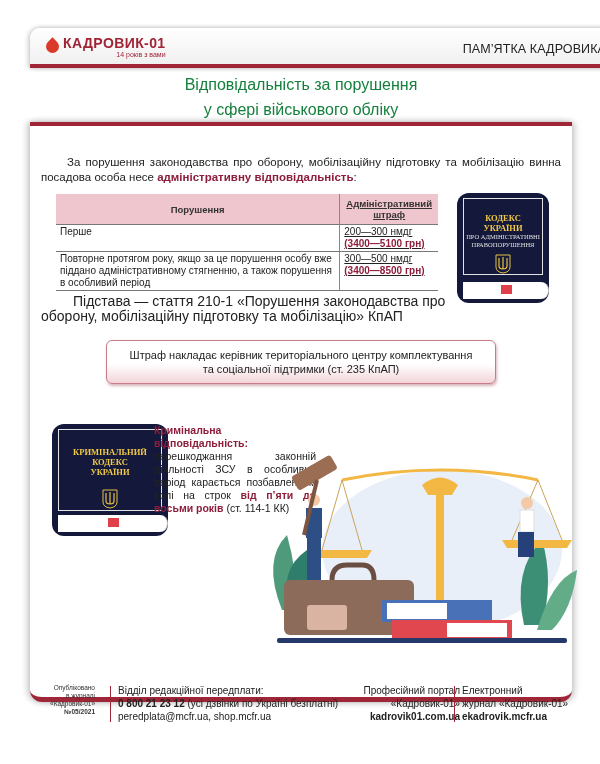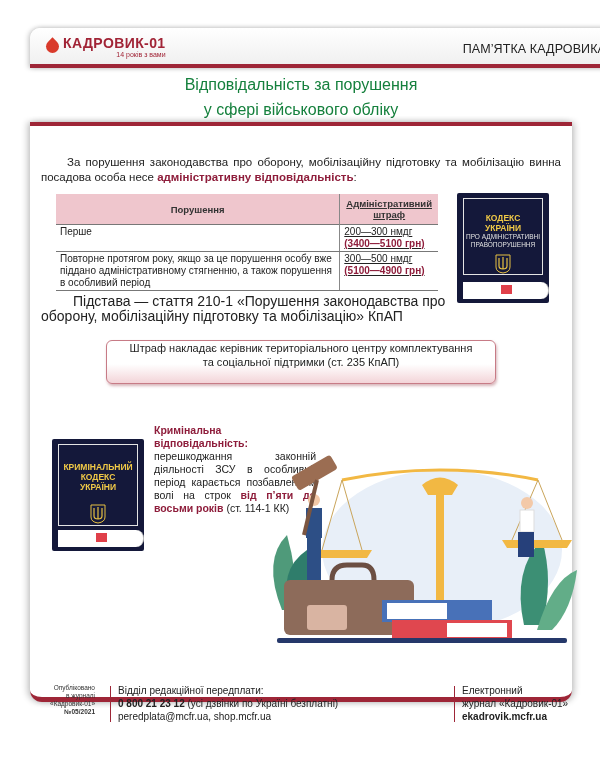--- a/index.html
+++ b/index.html
@@ -56,53 +56,53 @@
     padding: 4px 6px; text-align: center; line-height: 11px; height: 29px;
   }
   .fines-table th.col-fine { border-left: 1px solid #888; width: 92px; text-decoration: underline; }
   .fines-table td { padding: 1px 4px; vertical-align: top; line-height: 12px; border-bottom: 1px solid #777; }
   .fines-table td.col-fine { border-left: 1px solid #888; text-decoration: underline; }
   .fines-table tr.first-row td { border-top: 1px solid #777; }
   .fine-uah { color: #8e1d3b; font-weight: bold; display: block; }
 
   
   .book {
-    position: absolute; background: #14183a; border-radius: 2px;
+    position: absolute; background: #14183a; border-radius: 12px; font-family: Liberation Serif, serif;
   }
   .book-inner {
     position: absolute; border: 1px solid #e4e4e4; left: 6px; top: 5px; right: 6px;
     text-align: center; color: #f0c947;
   }
   .book-pages {
     position: absolute; left: 6px; right: 0; bottom: 4px; height: 17px; background: #fff;
     border-radius: 0 8px 8px 0; border-right: 1px solid #bbb;
   }
   .book-mark { position: absolute; left: 50%; margin-left: -5px; top: 3px; width: 11px; height: 9px; background: #e0404a; }
   .trident { display: block; margin: 0 auto; color: #e6c042; }
 
   .book-admin { left: 457px; top: 193px; width: 92px; height: 110px; }
   .book-admin .book-inner { height: 77px; }
   .book-admin .b-title { font-size: 8.5px; font-weight: bold; line-height: 10px; margin-top: 14px; }
   .book-admin .b-sub { font-size: 6.5px; color: #e0e0e0; line-height: 8px; }
 
-  .book-crim { left: 52px; top: 439px; width: 92px; height: 112px; }
+  .book-crim { left: 52px; top: 424px; width: 116px; height: 112px; }
   .book-crim .book-inner { height: 82px; }
   .book-crim .b-title { font-size: 8.5px; font-weight: bold; line-height: 10px; margin-top: 17px; }
 
   .basis {
     position: absolute; left: 41px; top: 294px; width: 440px;
     font-size: 14px; line-height: 15px; text-indent: 32px;
   }
 
   .notice {
     position: absolute; left: 106px; top: 340px; width: 390px; height: 44px;
     border: 1px solid #c77b86; border-radius: 6px;
     background: linear-gradient(#ffffff 55%, #f3d4d8);
     box-shadow: 1px 2px 3px rgba(140,40,55,0.35);
-    text-align: center; font-size: 11px; line-height: 14px; 
+    text-align: center; font-size: 11px; line-height: 14px; padding-top: 7px;
   }
 
   .criminal {
     position: absolute; left: 154px; top: 424px; width: 162px;
     font-size: 10.5px; line-height: 13px; text-align: justify;
   }
 
   
   .illustration { position: absolute; left: 262px; top: 440px; width: 318px; height: 205px; }
 
@@ -155,21 +155,21 @@
       <td>Перше</td>
       <td class="col-fine">
         <span>200—300 нмдг</span>
         <span class="fine-uah">(3400—5100 грн)</span>
       </td>
     </tr>
     <tr>
       <td>Повторне протягом року, якщо за це порушення особу вже піддано адміністративному стягненню, а також порушення в особливий період</td>
       <td class="col-fine">
         <span>300—500 нмдг</span>
-        <span class="fine-uah">(5100—4900 грн)</span>
+        <span class="fine-uah">(3400—8500 грн)</span>
       </td>
     </tr>
   </tbody>
 </table>
 
 <div class="book book-admin">
   <div class="book-inner">
     <div class="b-title">КОДЕКС</div>
     <div class="b-title" style="margin-top:0">УКРАЇНИ</div>
     <div class="b-sub">ПРО АДМІНІСТРАТИВНІ</div>
@@ -256,19 +256,24 @@
     <div>в журналі</div>
     <div>«Кадровик-01»</div>
     <b>№05/2021</b>
   </div>
   <div class="vsep" style="left:80px; top:2px; height:36px;"></div>
   <div class="subs">
     <div>Відділ редакційної передплати:</div>
     <div><b>0 800 21 23 12</b><span> (усі дзвінки по Україні безплатні)</span></div>
     <div>peredplata@mcfr.ua, shop.mcfr.ua</div>
   </div>
+  <div class="portal">
+    <div>Професійний портал</div>
+    <div>«Кадровик-01»</div>
+    <b>kadrovik01.com.ua</b>
+  </div>
   <div class="vsep" style="left:424px; top:2px; height:36px;"></div>
   <div class="ejournal">
     <div>Електронний</div>
     <div>журнал «Кадровик-01»</div>
     <b>ekadrovik.mcfr.ua</b>
   </div>
 </div>
 
 </body></html>

